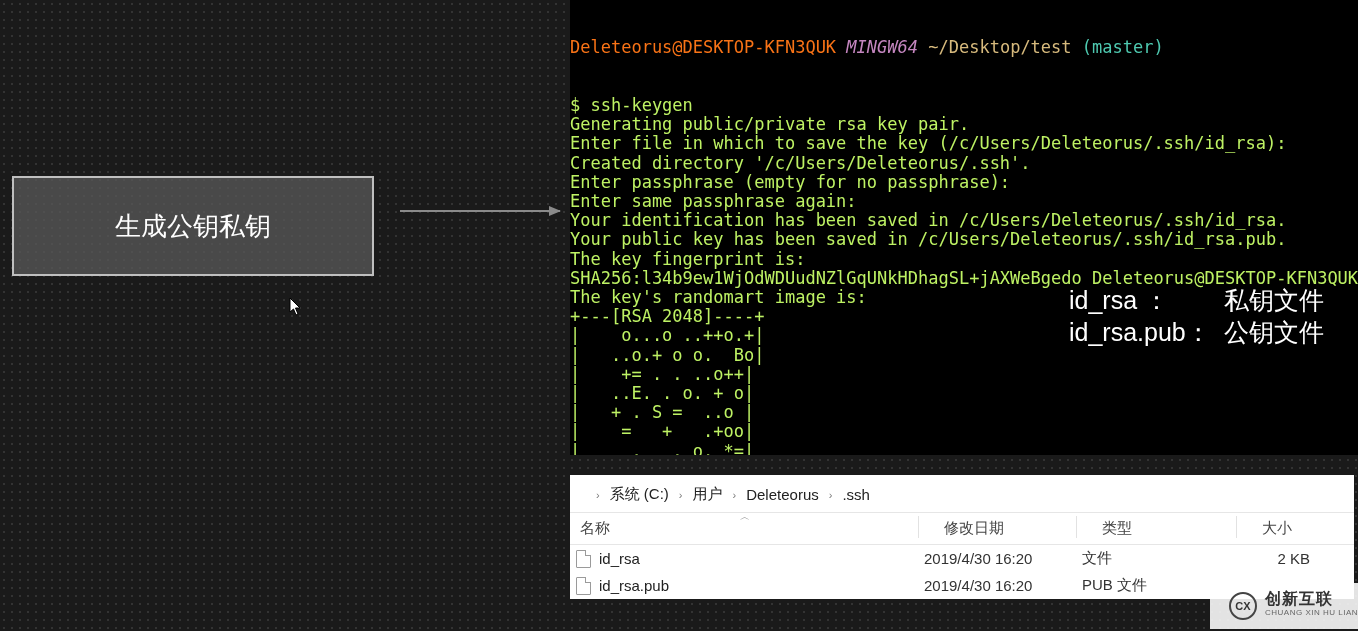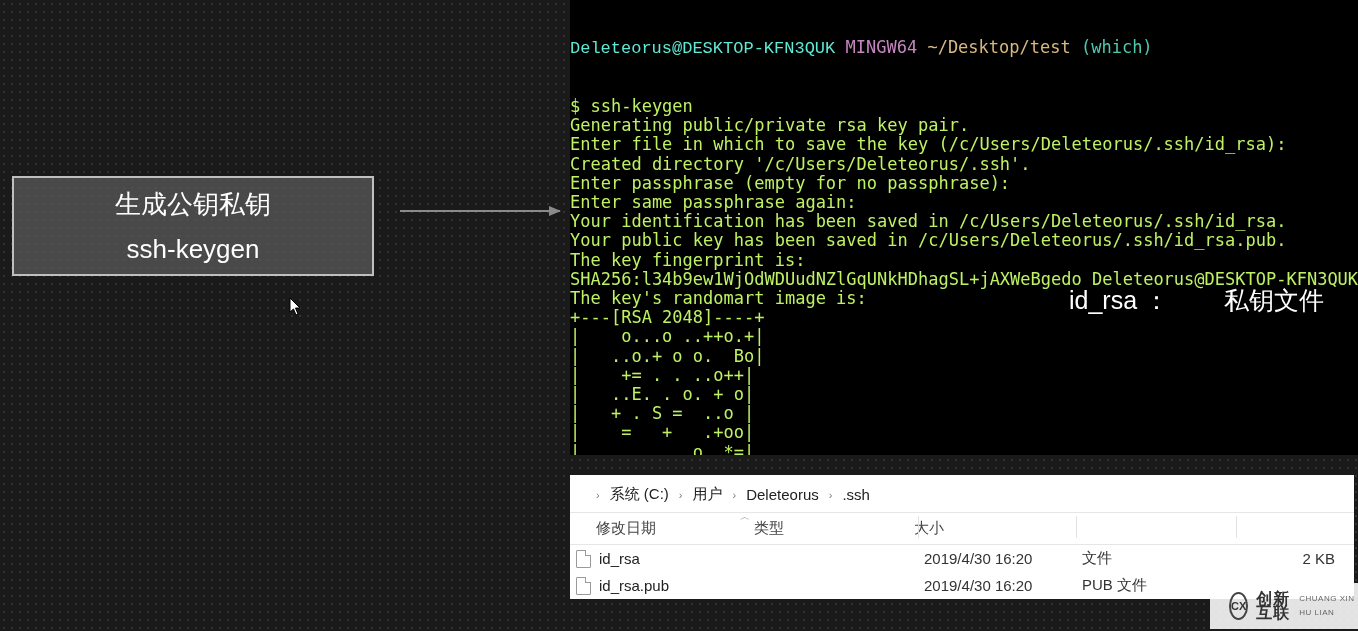--- a/index.html
+++ b/index.html
@@ -68,22 +68,22 @@
     width: 788px;
     height: 455px;
     background: #000;
     padding: 0 0 0 0;
     font-family: "Consolas", "Lucida Console", monospace;
     font-size: 17px;
     line-height: 19.2px;
     white-space: pre;
     overflow: hidden;
   }
-  .term-user   { color: #5eead4; font-family: Liberation Mono, monospace; }
-  .term-sys    { color: #c586c0; }
+  .term-user   { color: #f97316; }
+  .term-sys    { color: #c586c0; font-style: italic; }
   .term-path   { color: #d7ba7d; }
   .term-branch { color: #4ec9b0; }
   .term-body   { color: #bef264; }
 
   
   .note-box {
     position: absolute;
     right: 34px;
     top: 284px;
     font-size: 25px;
@@ -140,21 +140,21 @@
   .rows { }
   .row {
     display: flex;
     align-items: center;
     padding: 4px 0 4px 6px;
     font-size: 15px;
   }
   .row .cell-name { width: 348px; display: flex; align-items: flex-start; gap: 8px;}
   .row .cell-date { width: 158px; color: #333;}
   .row .cell-type { width: 160px; color: #333;}
-  .row .cell-size { flex: 1; text-align: right; padding-right: 19px; color: #333;}
+  .row .cell-size { flex: 1; text-align: right; padding-right: 44px; color: #333;}
   .file-ico {
     width: 15px; height: 18px;
     border: 1px solid #9a9a9a;
     border-radius: 1px;
     position: relative;
     background: #fff;
   }
   .file-ico::before{
     content:"";
     position:absolute;
@@ -180,40 +180,39 @@
     font-size: 16px;
     color: #333;
   }
   .wm-logo {
     width: 28px; height: 28px;
     border: 2px solid #444;
     border-radius: 50%;
     display: flex; align-items: center; justify-content: center;
     font-size: 11px; font-weight: 700; margin-left: 9px;
   }
-  .wm-text { display:flex; flex-direction:row; line-height:14px;}
+  .wm-text { display:flex; flex-direction:column; line-height:14px;}
   .wm-cn { font-size:16px; font-weight:600; letter-spacing:1px;}
   .wm-en { font-size:8px; letter-spacing:0.5px; color:#666;}
 </style>
 </head>
 <body>
 
 <div class="caption-box">
   <div class="caption-line1">生成公钥私钥</div>
-  <div class="caption-line2">ssh-keygen</div>
 </div>
 
 <div class="arrow"></div>
 
 <svg class="cursor" viewBox="0 0 14 20">
   <path d="M1 1 L1 15 L4.5 12 L7 18 L9 17 L6.5 11 L11 11 Z" fill="#fff" stroke="#000" stroke-width="1"></path>
 </svg>
 
 <div class="terminal">
-  <div><span class="term-user">Deleteorus@DESKTOP-KFN3QUK</span> <span class="term-sys">MINGW64</span> <span class="term-path">~/Desktop/test</span> <span class="term-branch">(which)</span></div>
+  <div><span class="term-user">Deleteorus@DESKTOP-KFN3QUK</span> <span class="term-sys">MINGW64</span> <span class="term-path">~/Desktop/test</span> <span class="term-branch">(master)</span></div>
   <div class="term-body" id="term-body">$ ssh-keygen
 Generating public/private rsa key pair.
 Enter file in which to save the key (/c/Users/Deleteorus/.ssh/id_rsa):
 Created directory '/c/Users/Deleteorus/.ssh'.
 Enter passphrase (empty for no passphrase):
 Enter same passphrase again:
 Your identification has been saved in /c/Users/Deleteorus/.ssh/id_rsa.
 Your public key has been saved in /c/Users/Deleteorus/.ssh/id_rsa.pub.
 The key fingerprint is:
 SHA256:l34b9ew1WjOdWDUudNZlGqUNkHDhagSL+jAXWeBgedo Deleteorus@DESKTOP-KFN3QUK
@@ -229,35 +228,40 @@
 |          . oo.=|
 |           ..  .|
 +----[SHA256]-----+</div>
 </div>
 
 <div class="note-box">
   <div class="note-row">
     <span class="note-key">id_rsa ：</span>
     <span class="note-val">私钥文件</span>
   </div>
+  <div class="note-row">
+    <span class="note-key">id_rsa.pub：</span>
+    <span class="note-val">公钥文件</span>
+  </div>
 </div>
 
 <div class="explorer">
   <div class="breadcrumb">
     <span class="bc-sep">›</span>
     <span class="bc-item">系统 (C:)</span>
     <span class="bc-sep">›</span>
     <span class="bc-item">用户</span>
     <span class="bc-sep">›</span>
     <span class="bc-item">Deleteorus</span>
     <span class="bc-sep">›</span>
     <span class="bc-item">.ssh</span>
   </div>
   <div class="col-headers">
     <span class="sort-caret">︿</span>
+    <span class="col-name">名称</span>
     <span class="col-sep" style="left:348px"></span>
     <span class="col-date">修改日期</span>
     <span class="col-sep" style="left:506px"></span>
     <span class="col-type">类型</span>
     <span class="col-sep" style="left:666px"></span>
     <span class="col-size">大小</span>
   </div>
   <div class="rows" id="explorer-rows">
       <div class="row">
         <span class="cell-name">

